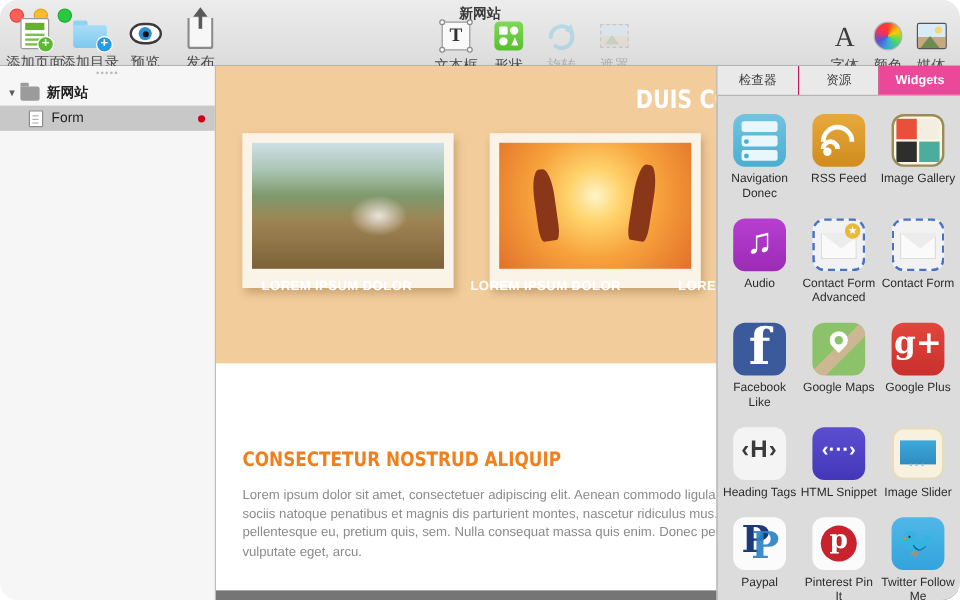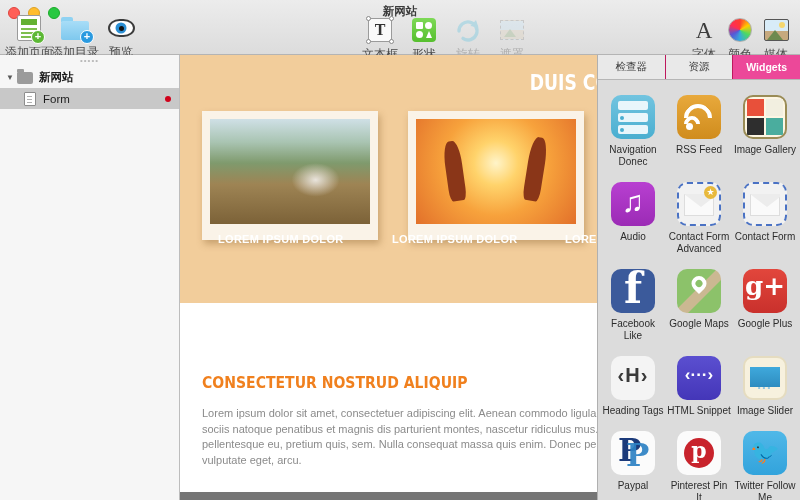--- a/index.html
+++ b/index.html
@@ -2,21 +2,21 @@
 <html><head>
 <meta charset="utf-8">
 <style>
   * { box-sizing: border-box; margin: 0; padding: 0; }
   html, body {
     width: 800px; height: 500px;
     overflow: hidden;
     font-family: "Liberation Sans", sans-serif;
     background: #ffffff;
   }
-  #app { position: relative; width: 800px; height: 500px; overflow: hidden; }
+  #app { position: relative; width: 800px; height: 500px; overflow: hidden; border-radius: 15px; }
 
   
   .toolbar {
     position: absolute; left: 0; top: 0; width: 800px; height: 55px;
     background: linear-gradient(to bottom, #ececec 0%, #dcdcdc 100%);
     border-bottom: 1px solid #b4b4b4;
   }
   .traffic { position: absolute; left: 8px; top: 7px; display: flex; gap: 8px; }
   .tl { width: 12px; height: 12px; border-radius: 50%; }
   .tl.r { background: #ff5f57; border: 1px solid #e0443e; }
@@ -327,20 +327,29 @@
         <div class="lbl">添加目录</div>
       </div>
       <div class="tb-item">
         <div class="glyph">
           <div class="ic-eye">
               <span class="pupil"></span>
             </div>
         </div>
         <div class="lbl">预览</div>
       </div>
+      <div class="tb-item">
+        <div class="glyph">
+          <div class="ic-export">
+              <span class="arr"></span>
+              <span class="stem"></span>
+            </div>
+        </div>
+        <div class="lbl">发布</div>
+      </div>
     </div>
 
     <div class="tb-group grp-center">
       <div class="tb-item">
         <div class="glyph">
           <div class="ic-textbox">T
             <span class="handle hn"></span><span class="handle hne"></span>
             <span class="handle hs"></span><span class="handle hse"></span>
           </div>
         </div>

